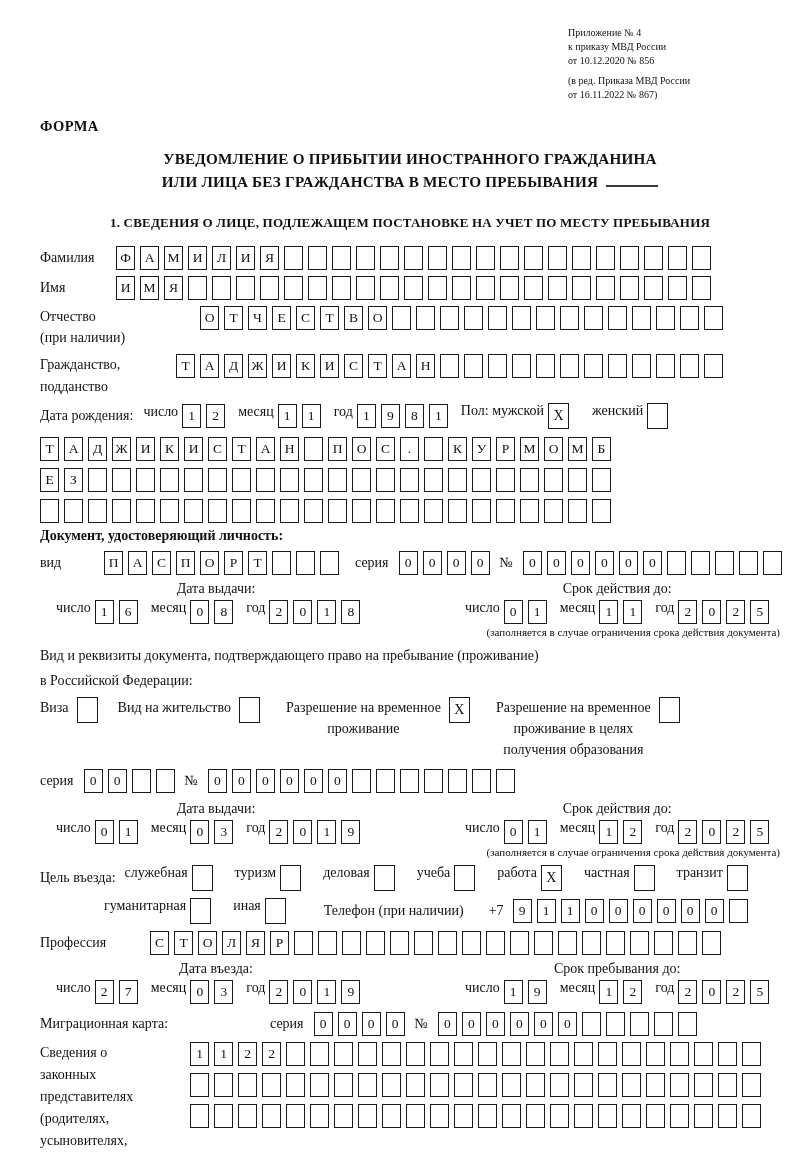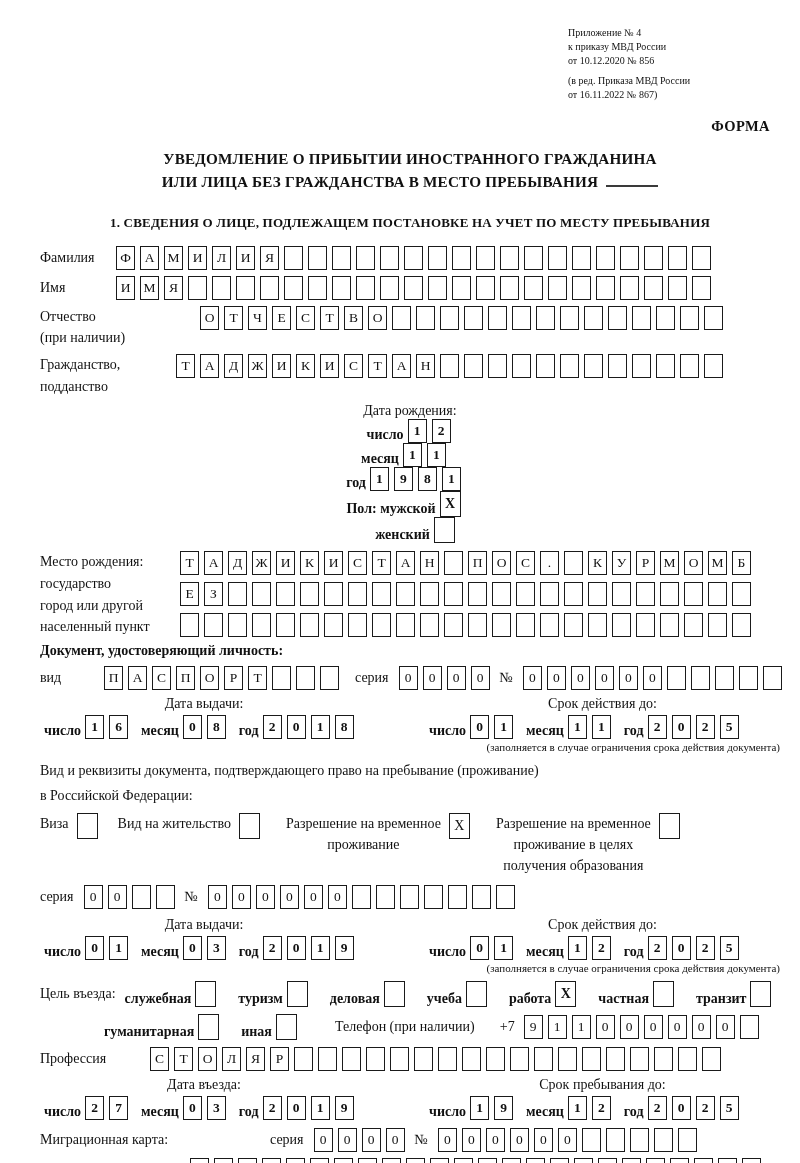--- a/index.html
+++ b/index.html
@@ -1,43 +1,43 @@
 <!DOCTYPE html>
 <html><head>
 <meta charset="utf-8">
 <style>
   html,body{margin:0;padding:0;background:#fff;color:#111;
     font-family:"Liberation Serif","DejaVu Serif",serif;font-size:14px;}
   .page{width:800px;height:1163px;box-sizing:border-box;padding:26px 20px 0 40px;
     position:relative;overflow:hidden;background:#fff;}
   .refblock{margin-left:528px;font-size:10px;line-height:1.42;}
   .refblock .gap{margin-top:5px;}
-  .forma{text-align:right;font-weight:bold;margin:16px 10px 0 0;font-size:14.5px;letter-spacing:.4px;}
+  .forma{text-align:left;font-weight:bold;margin:16px 10px 0 0;font-size:14.5px;letter-spacing:.4px;}
   .title{text-align:center;font-weight:bold;font-size:15.2px;margin-top:13px;line-height:1.5;letter-spacing:.2px;}
   .blank{display:inline-block;width:52px;border-bottom:2px solid #3a3a3a;height:13px;margin-left:8px;}
   .sect{text-align:center;font-weight:bold;font-size:13px;margin:21px 0 15px;letter-spacing:.2px;}
   .row{display:flex;align-items:center;margin-bottom:6px;}
   .lbl{flex:0 0 auto;}
   .cells{display:inline-flex;gap:5px;flex:0 0 auto;}
   .cell{width:19px;height:24px;border:1.7px solid #1a1a1a;box-sizing:border-box;text-align:center;
     line-height:21px;font-size:13.5px;flex:0 0 auto;background:#fff;}
   .box{width:21px;height:26px;border:1.7px solid #1a1a1a;box-sizing:border-box;display:inline-block;
     text-align:center;line-height:23px;font-size:14px;flex:0 0 auto;background:#fff;}
   .w76{width:76px}.w160{width:160px}.w136{width:136px}.w140{width:140px}.w110{width:110px}.w190{width:190px}
   .twocol{display:flex;align-items:flex-start;margin-bottom:5px;}
   .lblcol{line-height:1.56;flex:0 0 auto;}
   .cellcol{display:flex;flex-direction:column;gap:7px;}
   .center-b{text-align:left;font-weight:bold;margin:3px 0 7px;}
-  .dates{display:flex;margin:1px 4px;}
+  .dates{display:flex;margin:1px 16px;gap:24px;}
   .dcol1{width:385px;flex:0 0 auto;}
   .dcol2{flex:1;}
   .dhead{text-align:center;margin-bottom:3px;}
   .dcol1 .dhead{width:320px;}
   .dflds{display:flex;align-items:center;}
-  .g{display:flex;align-items:flex-end;gap:4px;margin-right:13px;font-weight:bold;}
+  .g{display:flex;align-items:flex-start;gap:4px;margin-right:13px;}
   .g:last-child{margin-right:0;}
   .note{text-align:right;font-size:11px;margin:2px 0 7px;}
   .para{margin:3px 0;line-height:1.55;}
   .opts{display:flex;align-items:flex-start;gap:10px;margin:6px 0 9px;}
   .opt{display:flex;align-items:flex-start;gap:8px;}
   .optlabel{white-space:pre-line;text-align:center;line-height:1.5;}
   .purpose-row{display:flex;align-items:center;gap:9px;margin-bottom:7px;}
   .indent{margin-left:64px;}
   .ml10{margin-left:10px}.ml16{margin-left:16px}.ml40{margin-left:40px}
 </style>
@@ -180,21 +180,21 @@
         <span class="cell"></span>
         <span class="cell"></span>
         <span class="cell"></span>
         <span class="cell"></span>
         <span class="cell"></span>
         <span class="cell"></span>
         <span class="cell"></span>
       </span>
   </div>
 
-  <div class="row" style="margin-bottom:8px;flex-direction:column;">
+  <div class="row" style="margin-bottom:8px;">
     <span class="lbl">Дата рождения:</span>
     <span class="g ml10">
       <span>число</span>
       <span class="cells">
           <span class="cell">1</span>
           <span class="cell">2</span>
         </span>
     </span>
     <span class="g">
       <span>месяц</span>
@@ -216,26 +216,20 @@
       <span>Пол: мужской</span>
       <span class="box">X</span>
     </span>
     <span class="g ml10">
       <span>женский</span>
       <span class="box"></span>
     </span>
   </div>
 
   <div class="twocol">
-    <div class="lblcol w140">
-      <div>Место рождения:</div>
-      <div>государство</div>
-      <div>город или другой</div>
-      <div>населенный пункт</div>
-    </div>
     <div class="cellcol">
       <span class="cells">
           <span class="cell">Т</span>
           <span class="cell">А</span>
           <span class="cell">Д</span>
           <span class="cell">Ж</span>
           <span class="cell">И</span>
           <span class="cell">К</span>
           <span class="cell">И</span>
           <span class="cell">С</span>

